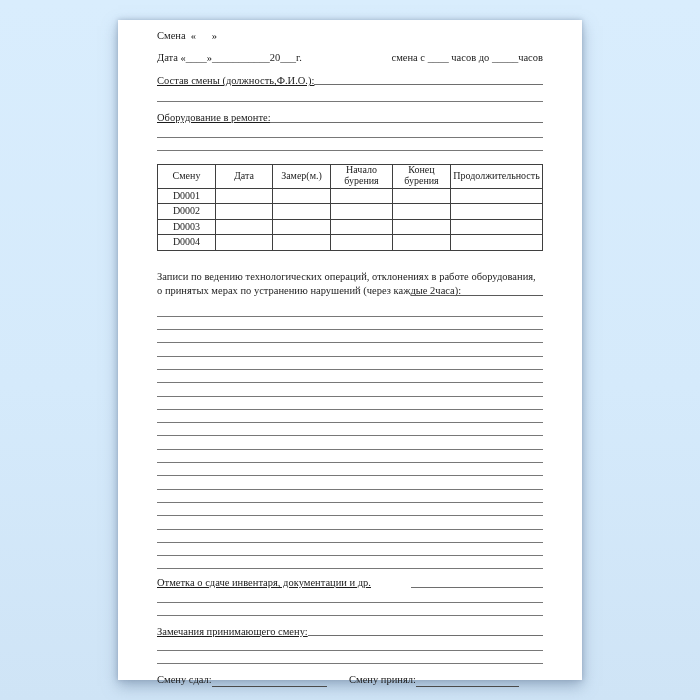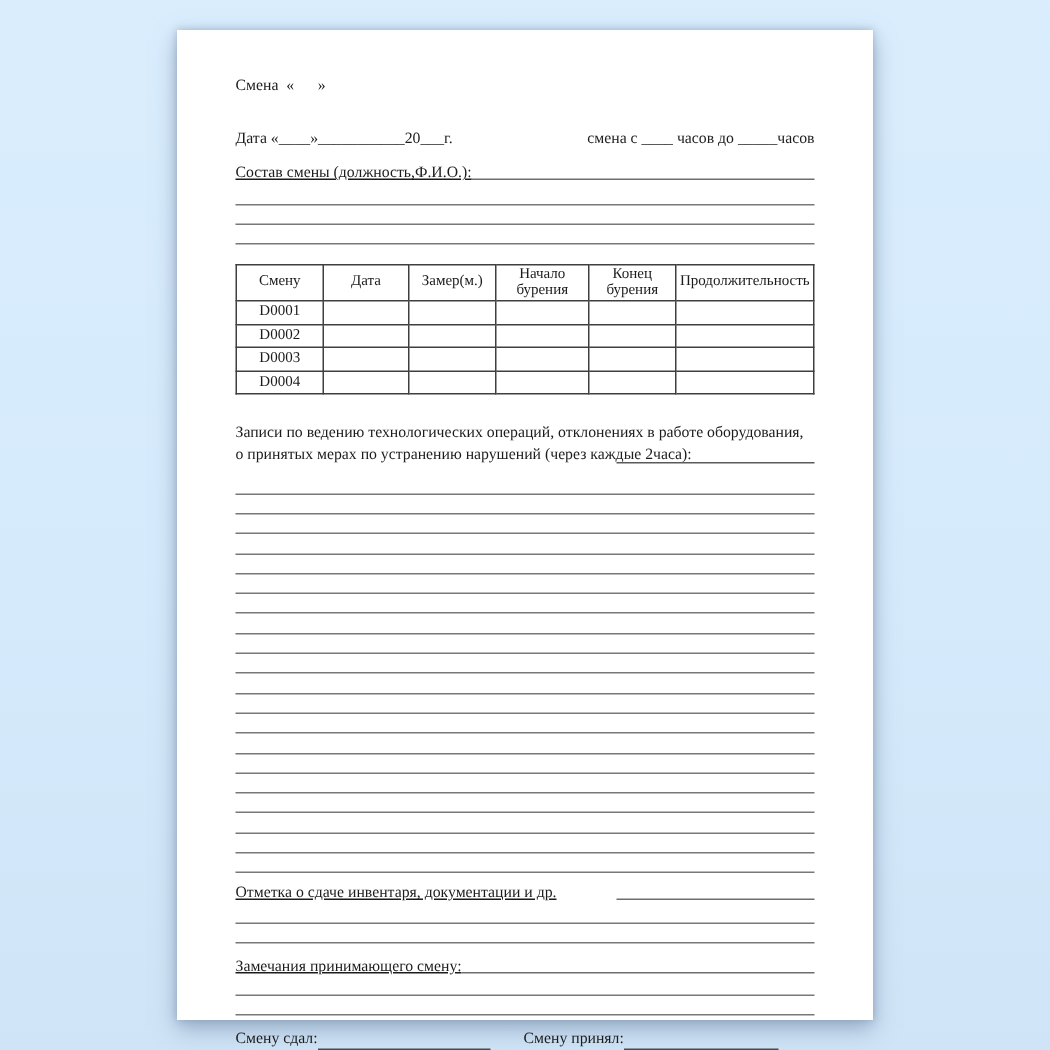--- a/index.html
+++ b/index.html
@@ -7,26 +7,26 @@
     width:700px; height:700px;
     font-family:"Liberation Serif","DejaVu Serif",serif;
   }
   .stage {
     position:relative; width:700px; height:700px; overflow:hidden;
     background:linear-gradient(180deg,#d9edfd 0%,#d5eafb 55%,#cfe4f6 100%);
   }
   .paper {
     position:absolute; left:118px; top:20px; width:464px; height:660px;
     box-sizing:border-box; background:#ffffff;
-    padding:28px 39px 0 39px;
+    padding:6px 39px 0 39px;
     box-shadow:0 0 5px rgba(120,140,165,0.55), 0 6px 14px rgba(105,130,160,0.55);
     color:#1c1c1c; font-size:10.5px; line-height:1.25;
   }
   .title { white-space:pre; margin-top:3px; }
-  .date-row { display:flex; justify-content:space-between; margin-top:22px; white-space:pre; }
+  .date-row { display:flex; justify-content:space-between; margin-top:9px; white-space:pre; }
   .fieldline { display:flex; align-items:flex-end;text-decoration:underline; }
   .fieldline .lbl { white-space:nowrap; }
   .fieldline .fill { flex:1; border-bottom:1px solid #6e6e6e; margin-bottom:2px; height:8px; }
   .mt-crew { margin-top:10px; }
   .mt-equip { margin-top:9px; }
   .rules .rule { height:12.2px; border-bottom:1px solid #787878; }
   .rules-crew .rule { height:14px; }
   .rules-equip .rule { height:12px; }
   .rules-tail .rule { height:12.3px; }
   table.drill {
@@ -68,20 +68,24 @@
     </div>
 
     <div class="fieldline mt-crew">
       <span class="lbl">Состав смены (должность,Ф.И.О.):</span>
       <span class="fill"></span>
     </div>
     <div class="rules rules-crew">
         <div class="rule"></div>
       </div>
 
+    <div class="fieldline mt-equip">
+      <span class="lbl">Оборудование в ремонте:</span>
+      <span class="fill"></span>
+    </div>
     <div class="rules rules-equip">
         <div class="rule"></div>
         <div class="rule"></div>
       </div>
 
     <table class="drill">
       <colgroup>
         <col style="width:58px">
           <col style="width:57px">
           <col style="width:58px">

